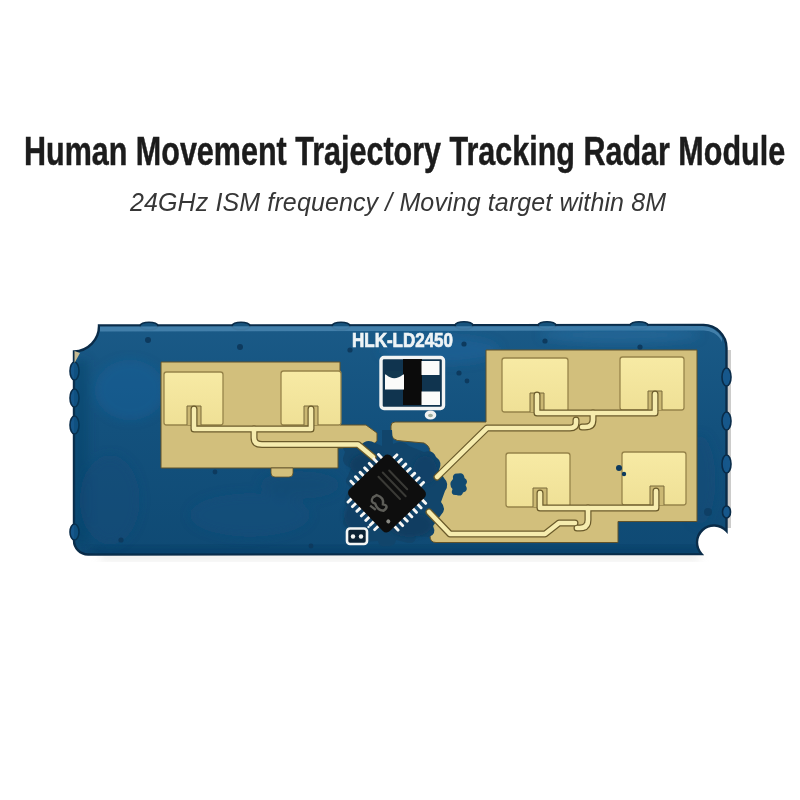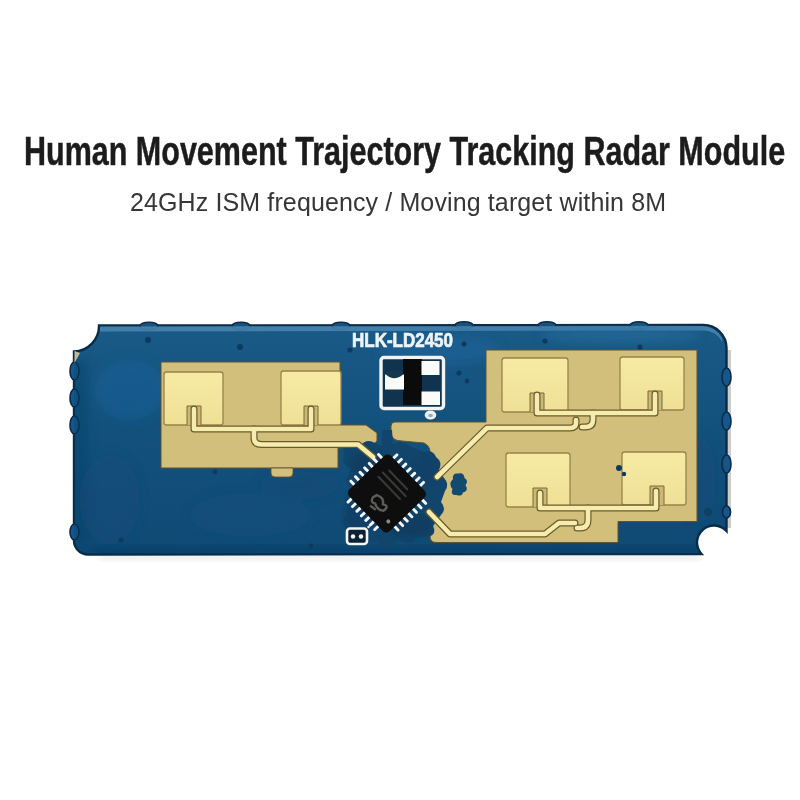--- a/index.html
+++ b/index.html
@@ -3,21 +3,21 @@
 <meta charset="utf-8">
 <style>
   html,body{margin:0;padding:0;background:#ffffff;}
   #page{position:relative;width:800px;height:800px;background:#fff;overflow:hidden;
         font-family:"Liberation Sans", sans-serif;}
   #title{position:absolute;left:24px;top:131px;
          font-weight:bold;font-size:41px;color:#1c1c1c;white-space:nowrap;-webkit-text-stroke:0.5px #1c1c1c;
          transform:scaleX(0.744);transform-origin:0 0;line-height:1;}
   #subtitle{position:absolute;left:130px;top:190px;
          font-size:25px;color:#363636;white-space:nowrap;line-height:1;
-         letter-spacing:0.12px;}
+         letter-spacing:0.12px;font-style:italic;}
 </style>
 </head>
 <body>
 <div id="page">
 
   <div id="title">Human Movement Trajectory Tracking Radar Module</div>
 
   <div id="subtitle">24GHz ISM frequency / Moving target within 8M</div>
 
   <svg id="board" width="800" height="800" viewBox="0 0 800 800" style="position:absolute;left:0;top:0;">

